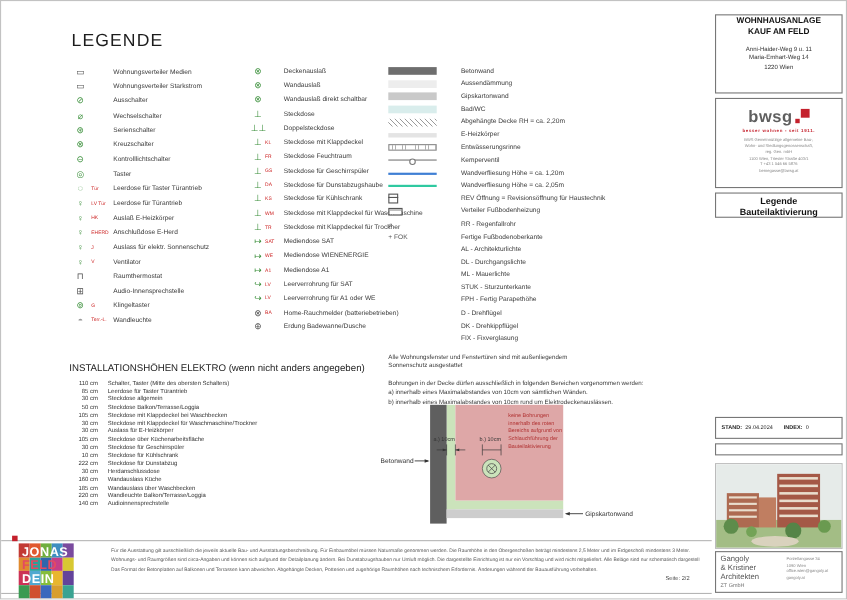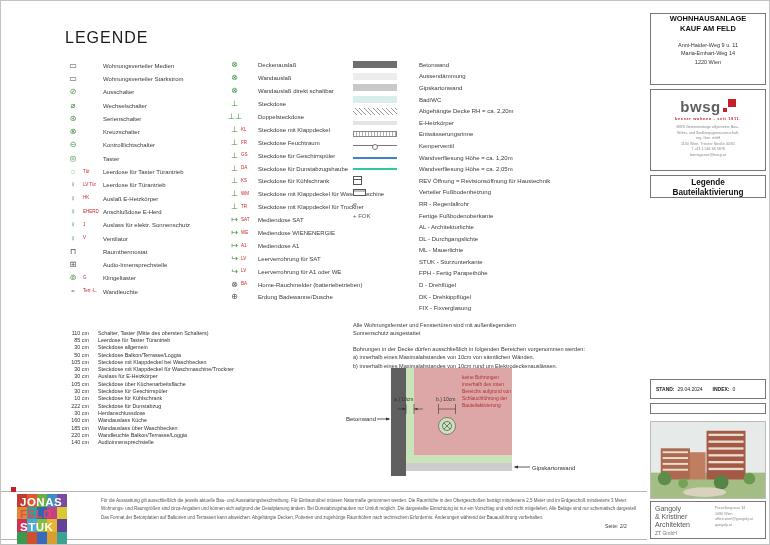--- a/index.html
+++ b/index.html
@@ -505,20 +505,21 @@
         </div>
       </div>
     <div class="note">Alle Wohnungsfenster und Fenstertüren sind mit außenliegendem
 Sonnenschutz ausgestattet</div>
     <div class="note">Bohrungen in der Decke dürfen ausschließlich in folgenden Bereichen vorgenommen werden:
 a) innerhalb eines Maximalabstandes von 10cm von sämtlichen Wänden.
 b) innerhalb eines Maximalabstandes von 10cm rund um Elektrodeckenauslässen.</div>
   </div>
 
   <div id="install">
+    <div id="install-title">INSTALLATIONSHÖHEN ELEKTRO (wenn nicht anders angegeben)</div>
     <div>
 
         <div class="irow">
           <span class="ih">110 cm</span>
           <span class="il">Schalter, Taster (Mitte des obersten Schalters)</span>
         </div>
 
         <div class="irow">
           <span class="ih">85 cm</span>
           <span class="il">Leerdose für Taster Türantrieb</span>
@@ -765,15 +766,15 @@
       <span class="kdh-tile" style="background: rgb(208, 80, 46);"></span>
 
       <span class="kdh-tile" style="background: rgb(58, 104, 189);"></span>
 
       <span class="kdh-tile" style="background: rgb(216, 158, 46);"></span>
 
       <span class="kdh-tile" style="background: rgb(58, 163, 146);"></span>
     </div>
   <div class="kdh-t" id="kdh-t1">JONAS</div>
   <div class="kdh-t" id="kdh-t2">FELD</div>
-  <div class="kdh-t" id="kdh-t3">STUK</div>
+  <div class="kdh-t" id="kdh-t3">DEIN</div>
 
 </div>
 
 </body></html>

